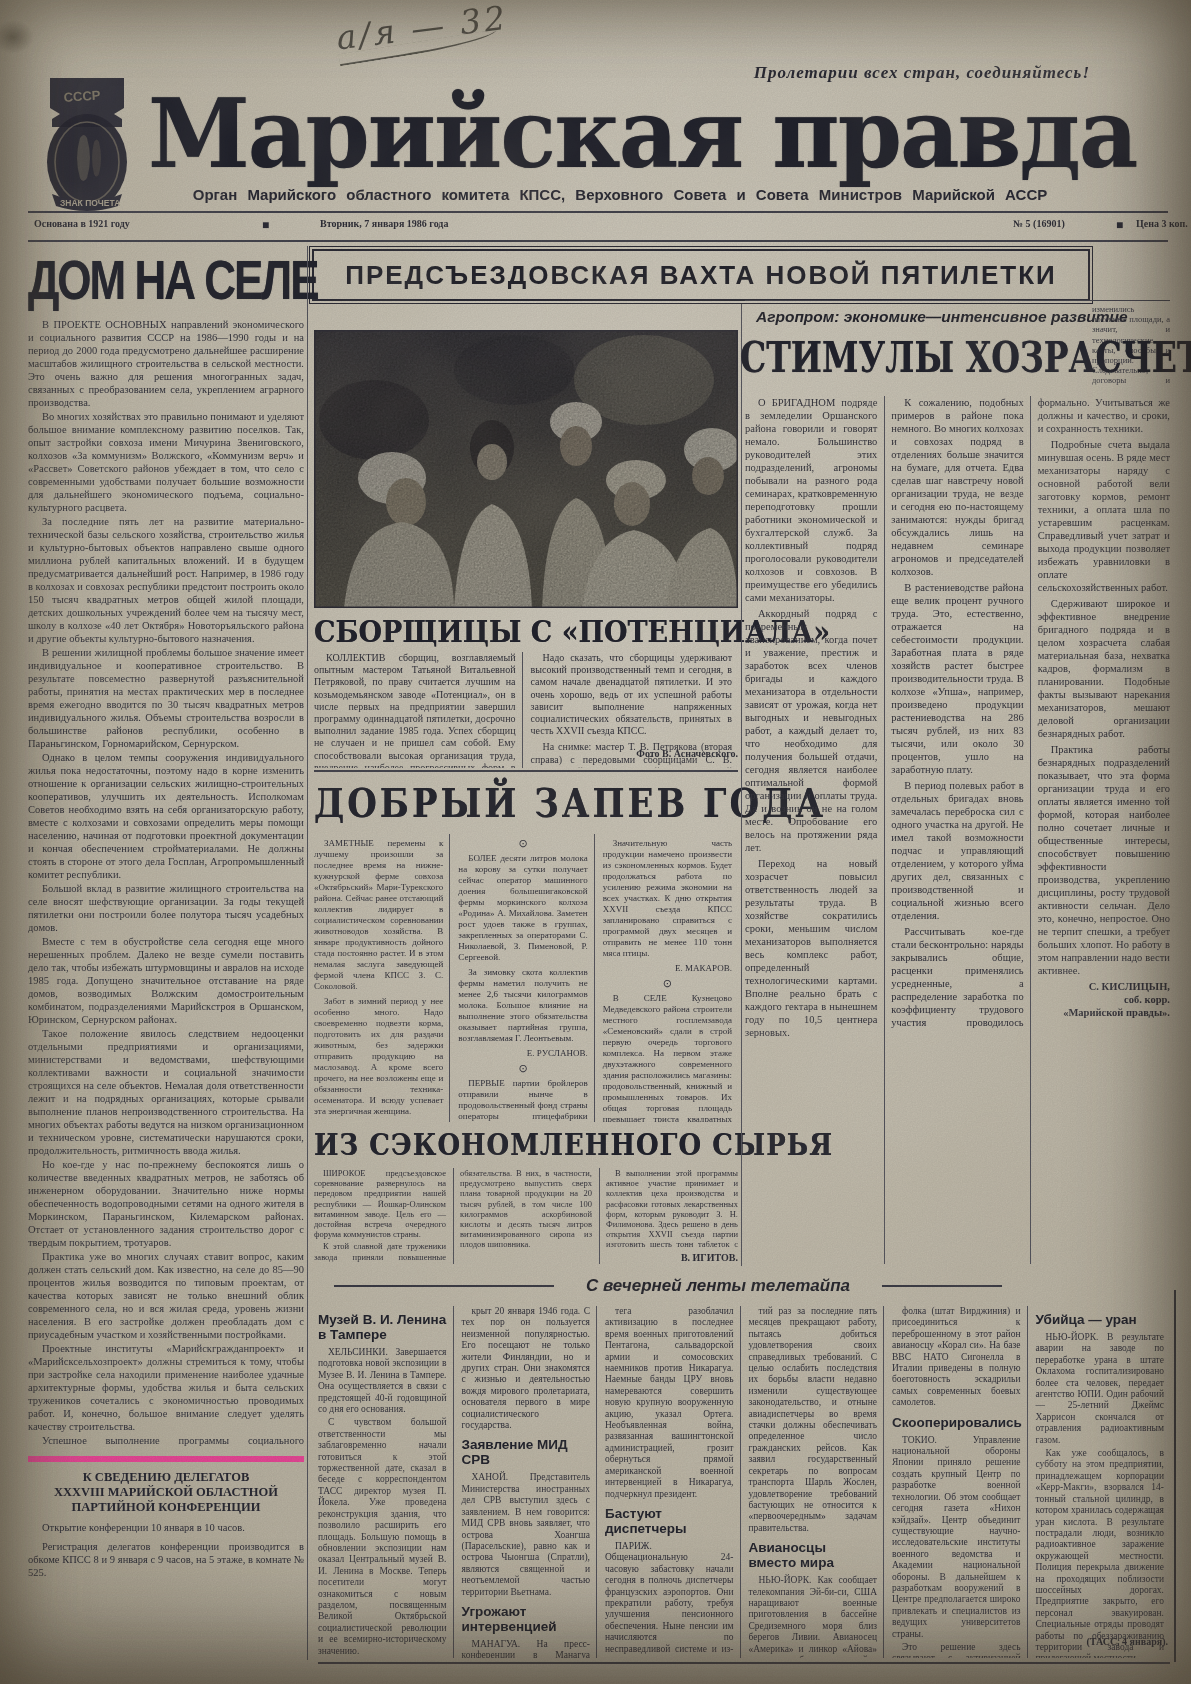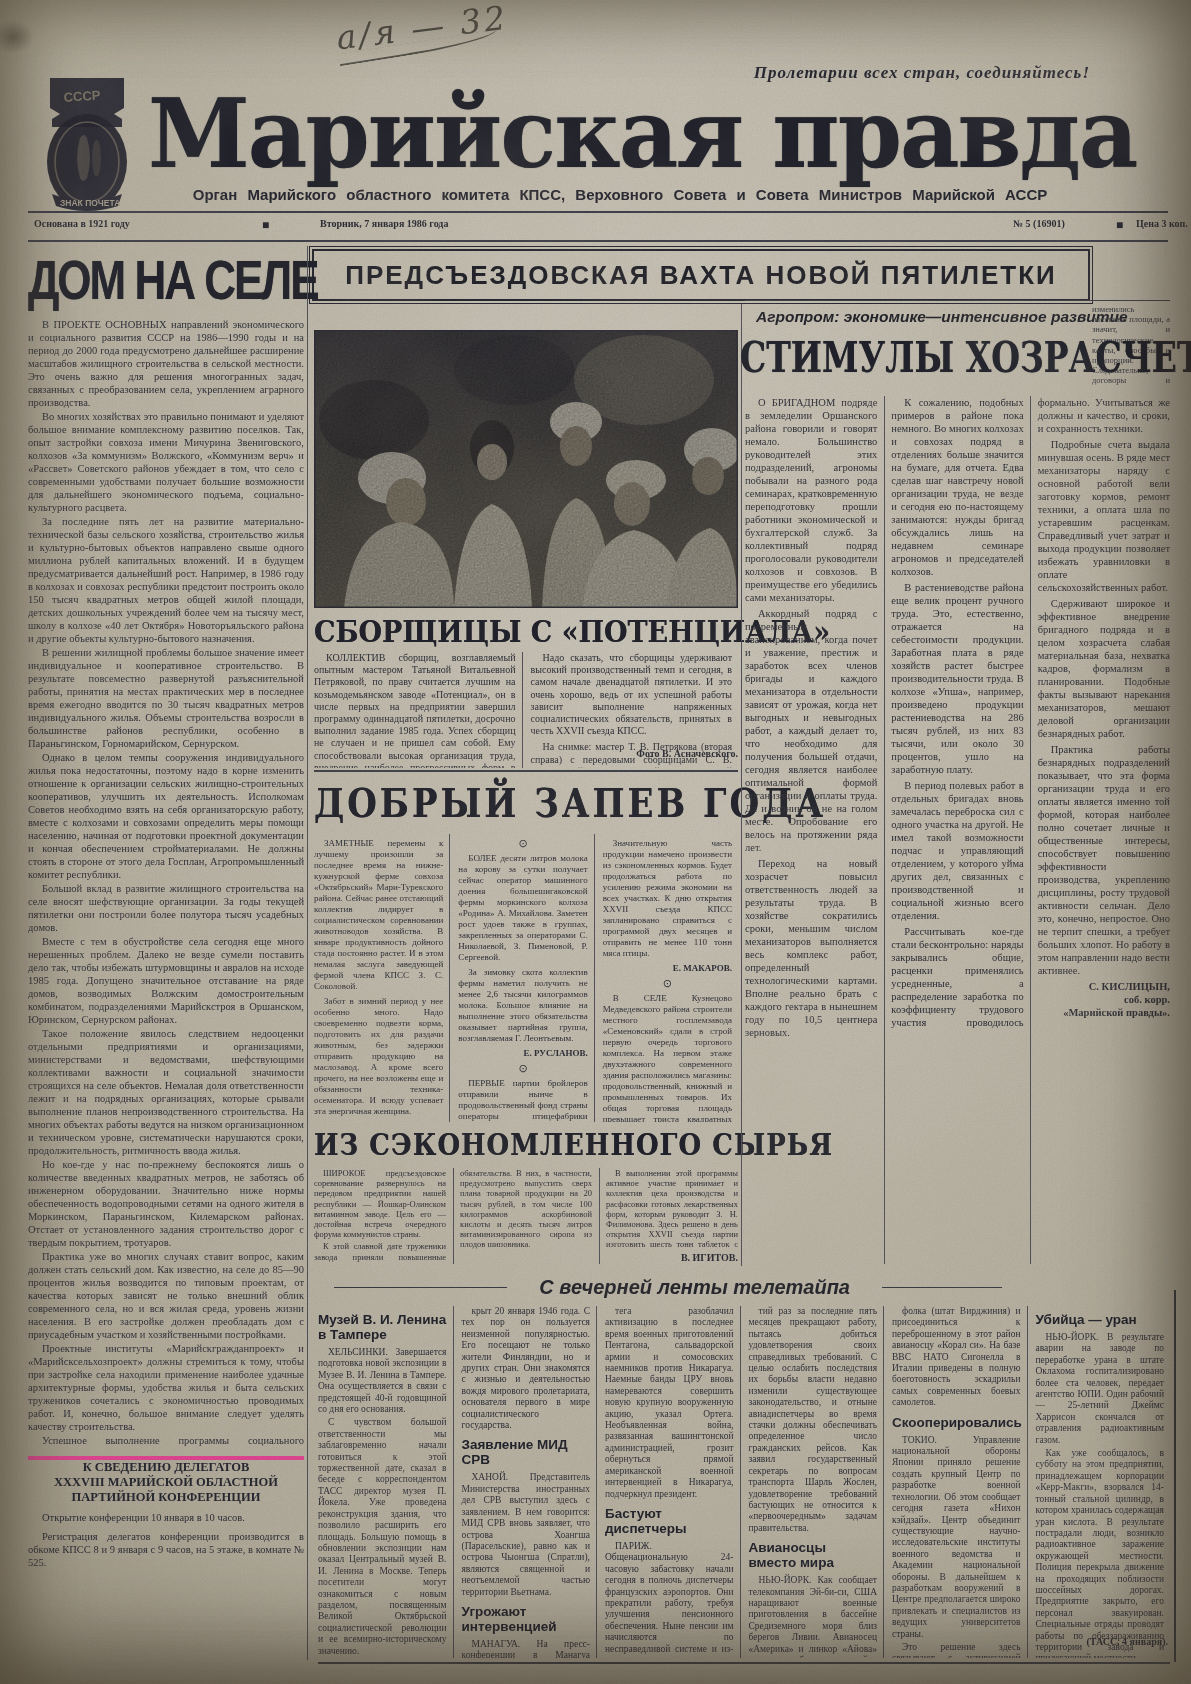--- a/index.html
+++ b/index.html
@@ -27,46 +27,46 @@
     letter-spacing:2px;color:#26262e;white-space:nowrap}
   
   .hl-sans{font-family:"Liberation Sans", sans-serif;font-weight:bold;color:#23242e;white-space:nowrap;
     text-shadow:0 0 .6px rgba(30,30,40,.7)}
   .hl-serif{font-family:"DejaVu Serif", serif;font-weight:bold;color:#23242e;text-align:center;
     text-shadow:0 0 .6px rgba(30,30,40,.7);white-space:nowrap}
   
   .artbody p, .artbody .blk{font-size:10.5px;line-height:13px;text-align:justify;margin:0 0 1px;text-indent:14px;color:#34343e}
   .caption p{font-size:10px;line-height:12.2px;text-align:justify;margin:0 0 4px;text-indent:12px}
   .smallbody .blk{font-size:9px;line-height:11px;text-align:justify;margin:4px 0 2px;text-indent:10px}
-  .smallbody .by{font-weight:bold;text-align:right;text-indent:0}
+  .smallbody .by{font-weight:normal;text-align:right;text-indent:0}
   .smallbody .sep{text-align:center;text-indent:0;font-size:11px;line-height:12px;margin:3px 0}
   .colset{display:flex}
   .colset>div{flex:1;min-width:0;padding:0 6px 0 0}
   .colset>div+div{border-left:1px solid #55555e;padding-left:8px}
   
   #stimuly-kicker{display:flex;align-items:center}
   #stimuly-kicker .kline{height:2px;background:#2c2c36;width:84px;margin-right:8px}
   #stimuly-kicker span{font-family:"Liberation Sans", sans-serif;font-weight:bold;font-style:italic;
     font-size:15.5px;color:#26262e;white-space:nowrap}
   #stimuly-body{column-count:3;column-gap:14px;column-rule:1px solid #55555e;overflow:hidden}
   #stimuly-body .blk{font-size:10.5px;line-height:13px;text-align:justify;margin:0 0 3px;text-indent:13px}
   #stimuly-body .by{font-weight:bold;text-align:right;text-indent:0;margin:0}
   #side-snippet{font-size:8.5px;line-height:10.2px;text-align:justify;color:#3a3a44;overflow:hidden}
   
   #tt-header{display:flex;align-items:center}
   #tt-header .line{flex:1;height:1.5px;background:#3c3c46}
   #tt-header .line.short{flex:0 0 120px}
   #tt-header span{font-family:"Liberation Sans", sans-serif;font-weight:bold;font-style:italic;
-    font-size:20px;margin:0 16px;color:#26262e;white-space:nowrap}
+    font-size:17px;margin:0 16px;color:#26262e;white-space:nowrap}
   .ttcols .blk{font-size:9.5px;line-height:11.4px;text-align:justify;margin:0 0 2px;text-indent:10px}
   .ttcols .h{font-family:"Liberation Sans", sans-serif;font-weight:bold;font-size:13.5px;line-height:15px;
     text-align:left;text-indent:0;margin:6px 0 5px;color:#23242e}
   .ttcols>div{overflow:hidden}
   
-  #notice{border-top:4px solid #ec4899;padding-top:0}
+  #notice{border-top:6px solid #ec4899;padding-top:8px}
   #notice .tl{font-weight:bold;font-size:12.5px;text-align:center;line-height:15px;color:#2b2b35}
   #notice p{font-size:10.5px;line-height:13px;text-align:justify;text-indent:14px;margin:6px 0 0}
   
   .credit{font-weight:bold;font-size:10px;text-align:right;color:#2e2e38}
   
   #hand-note{font-family:"DejaVu Serif", serif;font-style:italic;font-size:33px;color:#52504a;
     transform:rotate(-7deg);letter-spacing:3px;white-space:nowrap}
   #hand-note .under{display:block;height:10px;border-bottom:2px solid #5a5850;border-radius:0 0 60%/100% 0;
     transform:rotate(-2deg);width:160px;margin-top:-6px}
   .smudge{position:absolute;border-radius:50%;background:radial-gradient(rgba(60,55,45,.5), rgba(60,55,45,0) 70%)}

